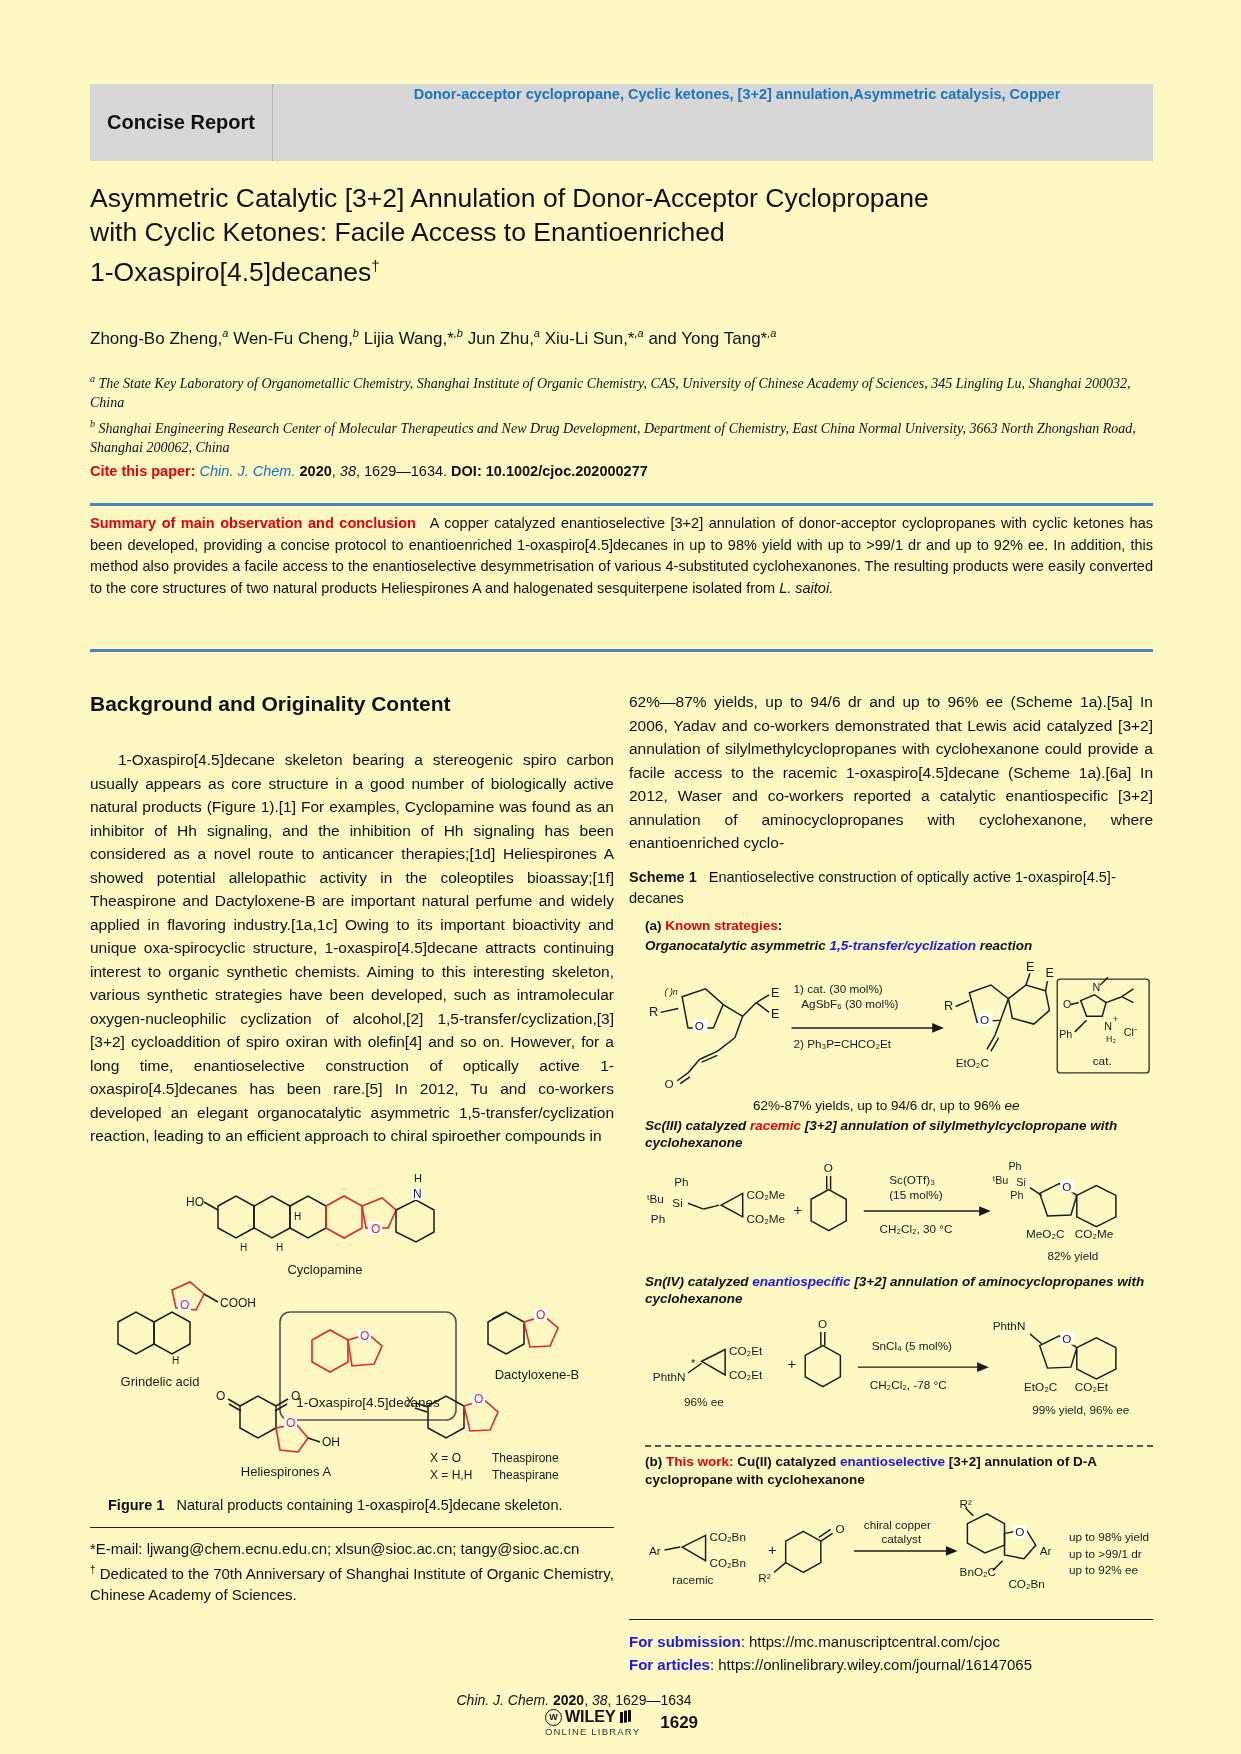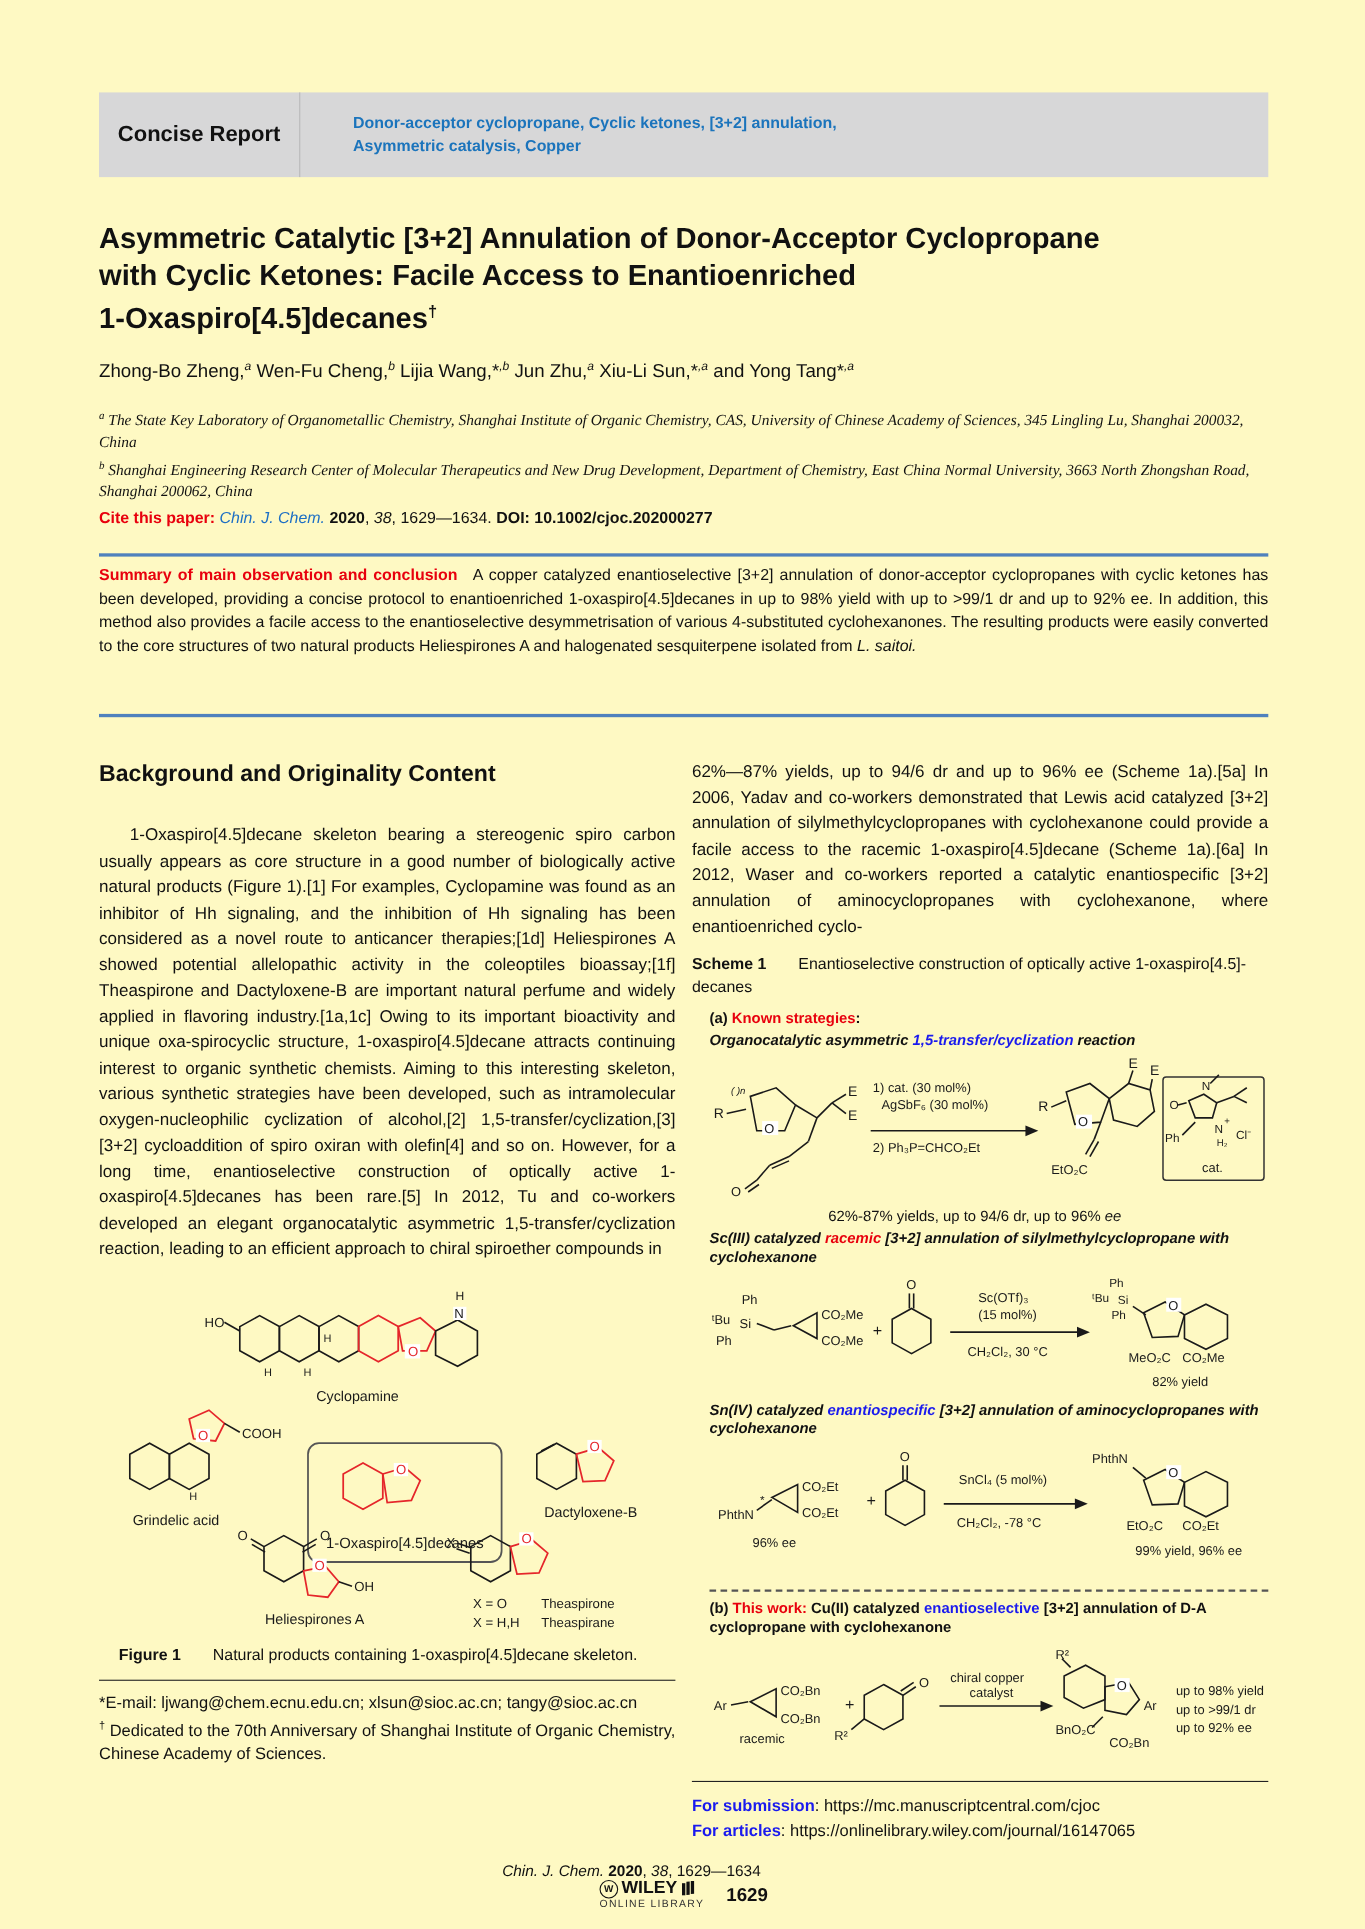--- a/index.html
+++ b/index.html
@@ -2,29 +2,29 @@
 <html><head>
 <meta charset="utf-8">
 <style>
   html,body{margin:0;padding:0;background:#fff;color:#111;font-family:"Liberation Sans",sans-serif;}
   .page{position:relative;width:1241px;height:1754px;background:#fef9c3;overflow:hidden;}
   .abs{position:absolute;}
 
   
   .header-bar{left:90px;top:84px;width:1063px;height:77px;background:#d7d7d8;display:flex;align-items:stretch;}
   .hdr-report{width:182px;display:flex;align-items:center;justify-content:center;font-size:20px;font-weight:700;border-right:1.5px solid #b9b9b9;}
-  .hdr-keys{flex:1;display:flex;flex-direction:column;justify-content:center;padding-left:48px;color:#1b74bc;font-weight:700;font-size:14.5px;line-height:21px;}
+  .hdr-keys{flex:1;display:flex;flex-direction:row;justify-content:center;padding-left:48px;color:#1b74bc;font-weight:700;font-size:14.5px;line-height:21px;}
   .hdr-logo{width:288px;background:#fff;display:flex;align-items:center;padding-left:8px;box-sizing:border-box;}
   .cjc{font-size:54px;font-weight:700;color:#e30613;letter-spacing:-3px;line-height:1;}
   .logo-divider{width:4px;height:58px;background:#f08300;margin:0 9px 0 7px;}
   .logo-text .l1{font-size:18.5px;font-weight:700;line-height:20px;}
   .logo-tagline{font-size:8px;color:#f08300;font-weight:700;margin-top:2px;white-space:nowrap;}
 
   
-  .title{left:90px;top:199px;width:1020px;font-size:26.5px;font-weight:700;line-height:34px;}
+  .title{left:90px;top:181px;width:1020px;font-size:26.5px;font-weight:400;line-height:34px;}
   .title sup{font-size:15px;}
   .authors{left:90px;top:327px;width:1063px;font-size:17px;}
   .authors sup{font-size:11px;font-style:italic;}
   .affils{left:90px;top:369px;width:1063px;font-style:italic;font-size:14px;line-height:19.5px;}
   .affils sup{font-size:10px;}
   .affil{margin-bottom:1px;font-family:Liberation Serif, serif;}
 
   .cite{left:90px;top:463px;width:1063px;font-size:14.5px;}
   .red{color:#e8000d;}
   .blue{color:#1a1aee;}
@@ -37,21 +37,21 @@
   .summary-label{font-weight:700;color:#e8000d;margin-right:14px;}
 
   
   .columns{left:90px;top:690px;width:1063px;display:flex;gap:15px;align-items:flex-start;}
   .col{width:524px;}
   .col-heading{font-size:21px;font-weight:700;margin:2px 0 32px 0;}
   .para{font-size:15.5px;line-height:23.5px;text-align:justify;margin:0;}
   .para-indent{text-indent:28px;}
 
   .fig-caption{font-size:14.5px;margin-top:8px;padding-left:18px;}
-  .cap-label{font-weight:700;margin-right:29px;}
+  .cap-label{font-weight:700;margin-right:12px;}
   .foot-rule{border:none;border-top:1.5px solid #222;margin:14px 0 10px 0;}
   .footnotes{font-size:15px;line-height:21px;}
   .footnotes sup{font-size:10px;}
 
   .scheme-caption{font-size:14.5px;line-height:21px;margin:12px 0 8px 0;}
   .scheme{padding-left:16px;font-size:13.5px;}
   .sch-head{font-weight:700;margin-top:6px;line-height:18px;}
   .sch-sub{font-weight:700;font-style:italic;line-height:17px;margin:2px 0 2px 0;}
   .result-line{font-size:13.5px;margin:0 0 4px 108px;}
   .dashes{border-top:2px dashed #555;margin:8px 0 6px 0;}

